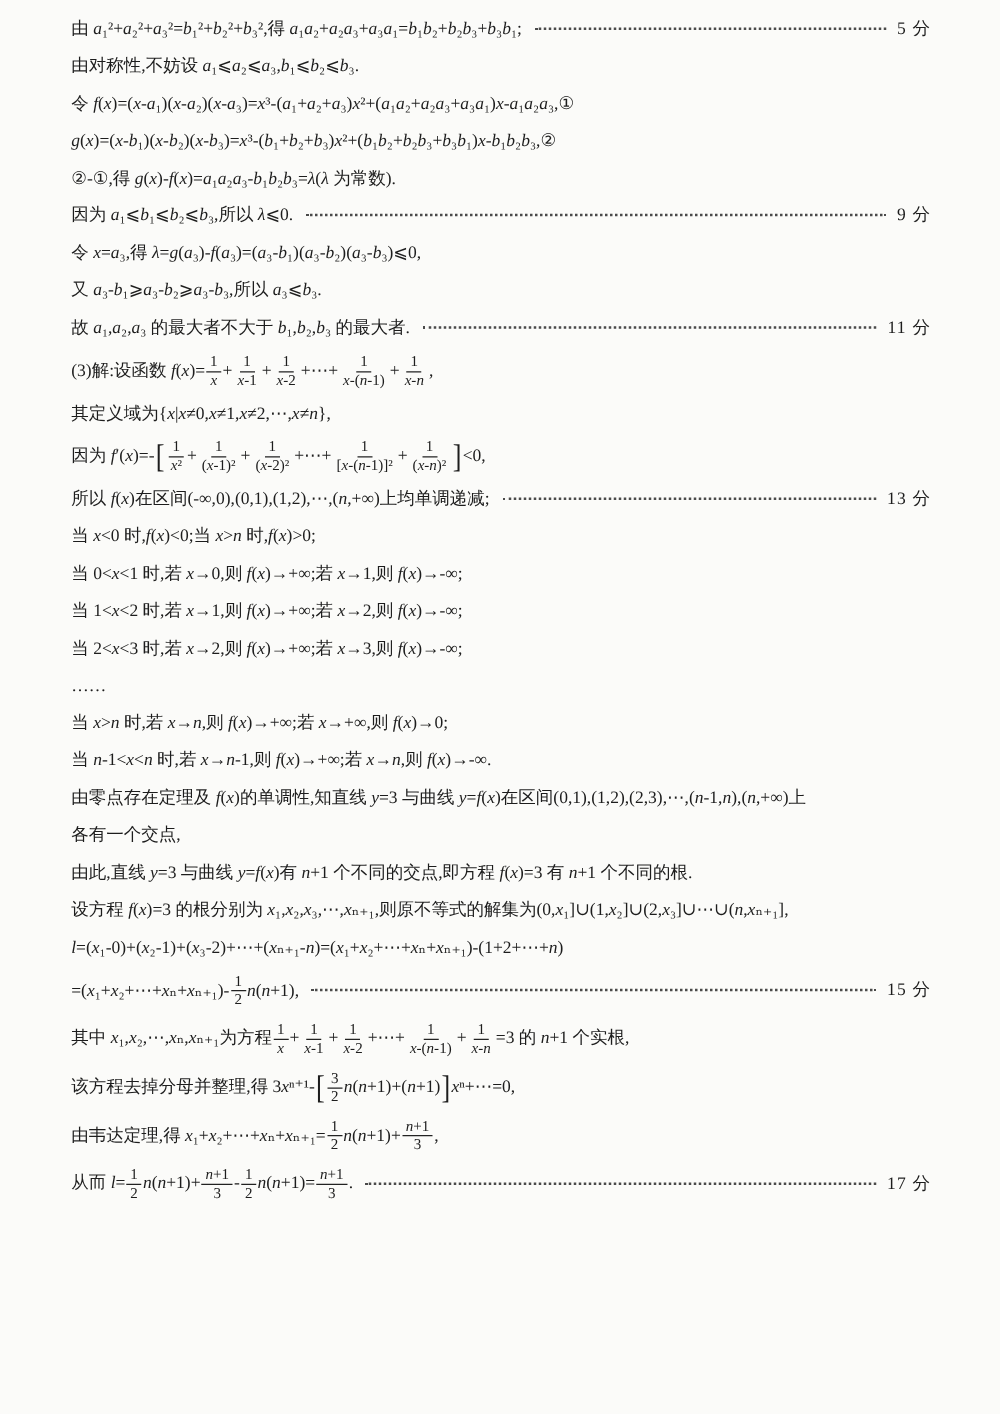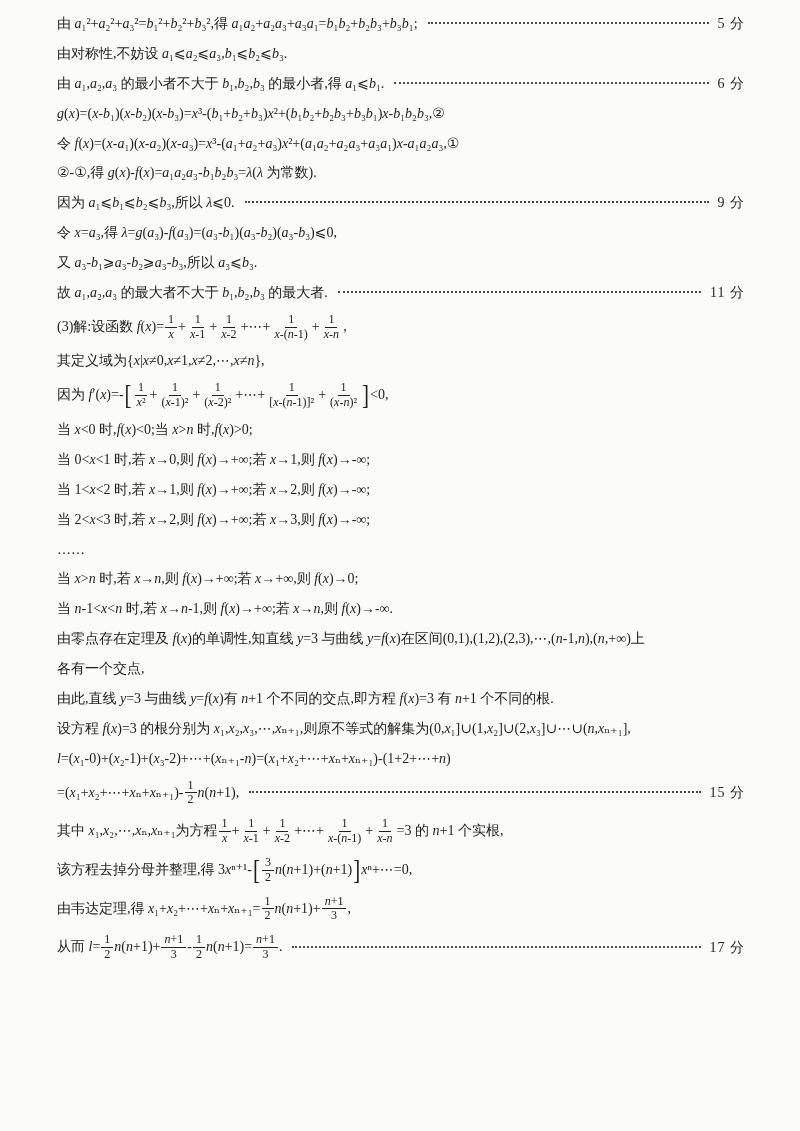--- a/index.html
+++ b/index.html
@@ -75,29 +75,24 @@
   <div id="lines">
       <div class="line">
         <span class="txt">由 <i>a</i>₁²+<i>a</i>₂²+<i>a</i>₃²=<i>b</i>₁²+<i>b</i>₂²+<i>b</i>₃²,得 <i>a</i>₁<i>a</i>₂+<i>a</i>₂<i>a</i>₃+<i>a</i>₃<i>a</i>₁=<i>b</i>₁<i>b</i>₂+<i>b</i>₂<i>b</i>₃+<i>b</i>₃<i>b</i>₁;</span>
         <span class="leader"></span>
         <span class="score">5 分</span>
       </div>
       <div class="line">
         <span class="txt">由对称性,不妨设 <i>a</i>₁⩽<i>a</i>₂⩽<i>a</i>₃,<i>b</i>₁⩽<i>b</i>₂⩽<i>b</i>₃.</span>
       </div>
       <div class="line">
-        <span class="txt">由 <i>a</i>₁,<i>a</i>₂,<i>a</i>₃ 的最小者不大于 <i>b</i>₁,<i>b</i>₂,<i>b</i>₃ 的最小者,得 <i>a</i>₁⩽<i>b</i>₁.</span>
-        <span class="leader"></span>
-        <span class="score">6 分</span>
+        <span class="txt">令 <i>f</i>(<i>x</i>)=(<i>x</i>-<i>a</i>₁)(<i>x</i>-<i>a</i>₂)(<i>x</i>-<i>a</i>₃)=<i>x</i>³-(<i>a</i>₁+<i>a</i>₂+<i>a</i>₃)<i>x</i>²+(<i>a</i>₁<i>a</i>₂+<i>a</i>₂<i>a</i>₃+<i>a</i>₃<i>a</i>₁)<i>x</i>-<i>a</i>₁<i>a</i>₂<i>a</i>₃,①</span>
       </div>
       <div class="line">
         <span class="txt"><i>g</i>(<i>x</i>)=(<i>x</i>-<i>b</i>₁)(<i>x</i>-<i>b</i>₂)(<i>x</i>-<i>b</i>₃)=<i>x</i>³-(<i>b</i>₁+<i>b</i>₂+<i>b</i>₃)<i>x</i>²+(<i>b</i>₁<i>b</i>₂+<i>b</i>₂<i>b</i>₃+<i>b</i>₃<i>b</i>₁)<i>x</i>-<i>b</i>₁<i>b</i>₂<i>b</i>₃,②</span>
-      </div>
-      <div class="line">
-        <span class="txt">令 <i>f</i>(<i>x</i>)=(<i>x</i>-<i>a</i>₁)(<i>x</i>-<i>a</i>₂)(<i>x</i>-<i>a</i>₃)=<i>x</i>³-(<i>a</i>₁+<i>a</i>₂+<i>a</i>₃)<i>x</i>²+(<i>a</i>₁<i>a</i>₂+<i>a</i>₂<i>a</i>₃+<i>a</i>₃<i>a</i>₁)<i>x</i>-<i>a</i>₁<i>a</i>₂<i>a</i>₃,①</span>
       </div>
       <div class="line">
         <span class="txt">②-①,得 <i>g</i>(<i>x</i>)-<i>f</i>(<i>x</i>)=<i>a</i>₁<i>a</i>₂<i>a</i>₃-<i>b</i>₁<i>b</i>₂<i>b</i>₃=<i>λ</i>(<i>λ</i> 为常数).</span>
       </div>
       <div class="line">
         <span class="txt">因为 <i>a</i>₁⩽<i>b</i>₁⩽<i>b</i>₂⩽<i>b</i>₃,所以 <i>λ</i>⩽0.</span>
         <span class="leader"></span>
         <span class="score">9 分</span>
       </div>
       <div class="line">
@@ -142,20 +137,25 @@
           </span>+<span class="frac">
             <span class="num">1</span>
             <span class="den">(<i>x</i>-2)²</span>
           </span>+⋯+<span class="frac">
             <span class="num">1</span>
             <span class="den">[<i>x</i>-(<i>n</i>-1)]²</span>
           </span>+<span class="frac">
             <span class="num">1</span>
             <span class="den">(<i>x</i>-<i>n</i>)²</span>
           </span><span class="bigbr">]</span>&lt;0,</span>
+      </div>
+      <div class="line">
+        <span class="txt">所以 <i>f</i>(<i>x</i>)在区间(-∞,0),(0,1),(1,2),⋯,(<i>n</i>,+∞)上均单调递减;</span>
+        <span class="leader"></span>
+        <span class="score">13 分</span>
       </div>
       <div class="line">
         <span class="txt">当 <i>x</i>&lt;0 时,<i>f</i>(<i>x</i>)&lt;0;当 <i>x</i>&gt;<i>n</i> 时,<i>f</i>(<i>x</i>)&gt;0;</span>
       </div>
       <div class="line">
         <span class="txt">当 0&lt;<i>x</i>&lt;1 时,若 <i>x</i>→0,则 <i>f</i>(<i>x</i>)→+∞;若 <i>x</i>→1,则 <i>f</i>(<i>x</i>)→-∞;</span>
       </div>
       <div class="line">
         <span class="txt">当 1&lt;<i>x</i>&lt;2 时,若 <i>x</i>→1,则 <i>f</i>(<i>x</i>)→+∞;若 <i>x</i>→2,则 <i>f</i>(<i>x</i>)→-∞;</span>
       </div>

